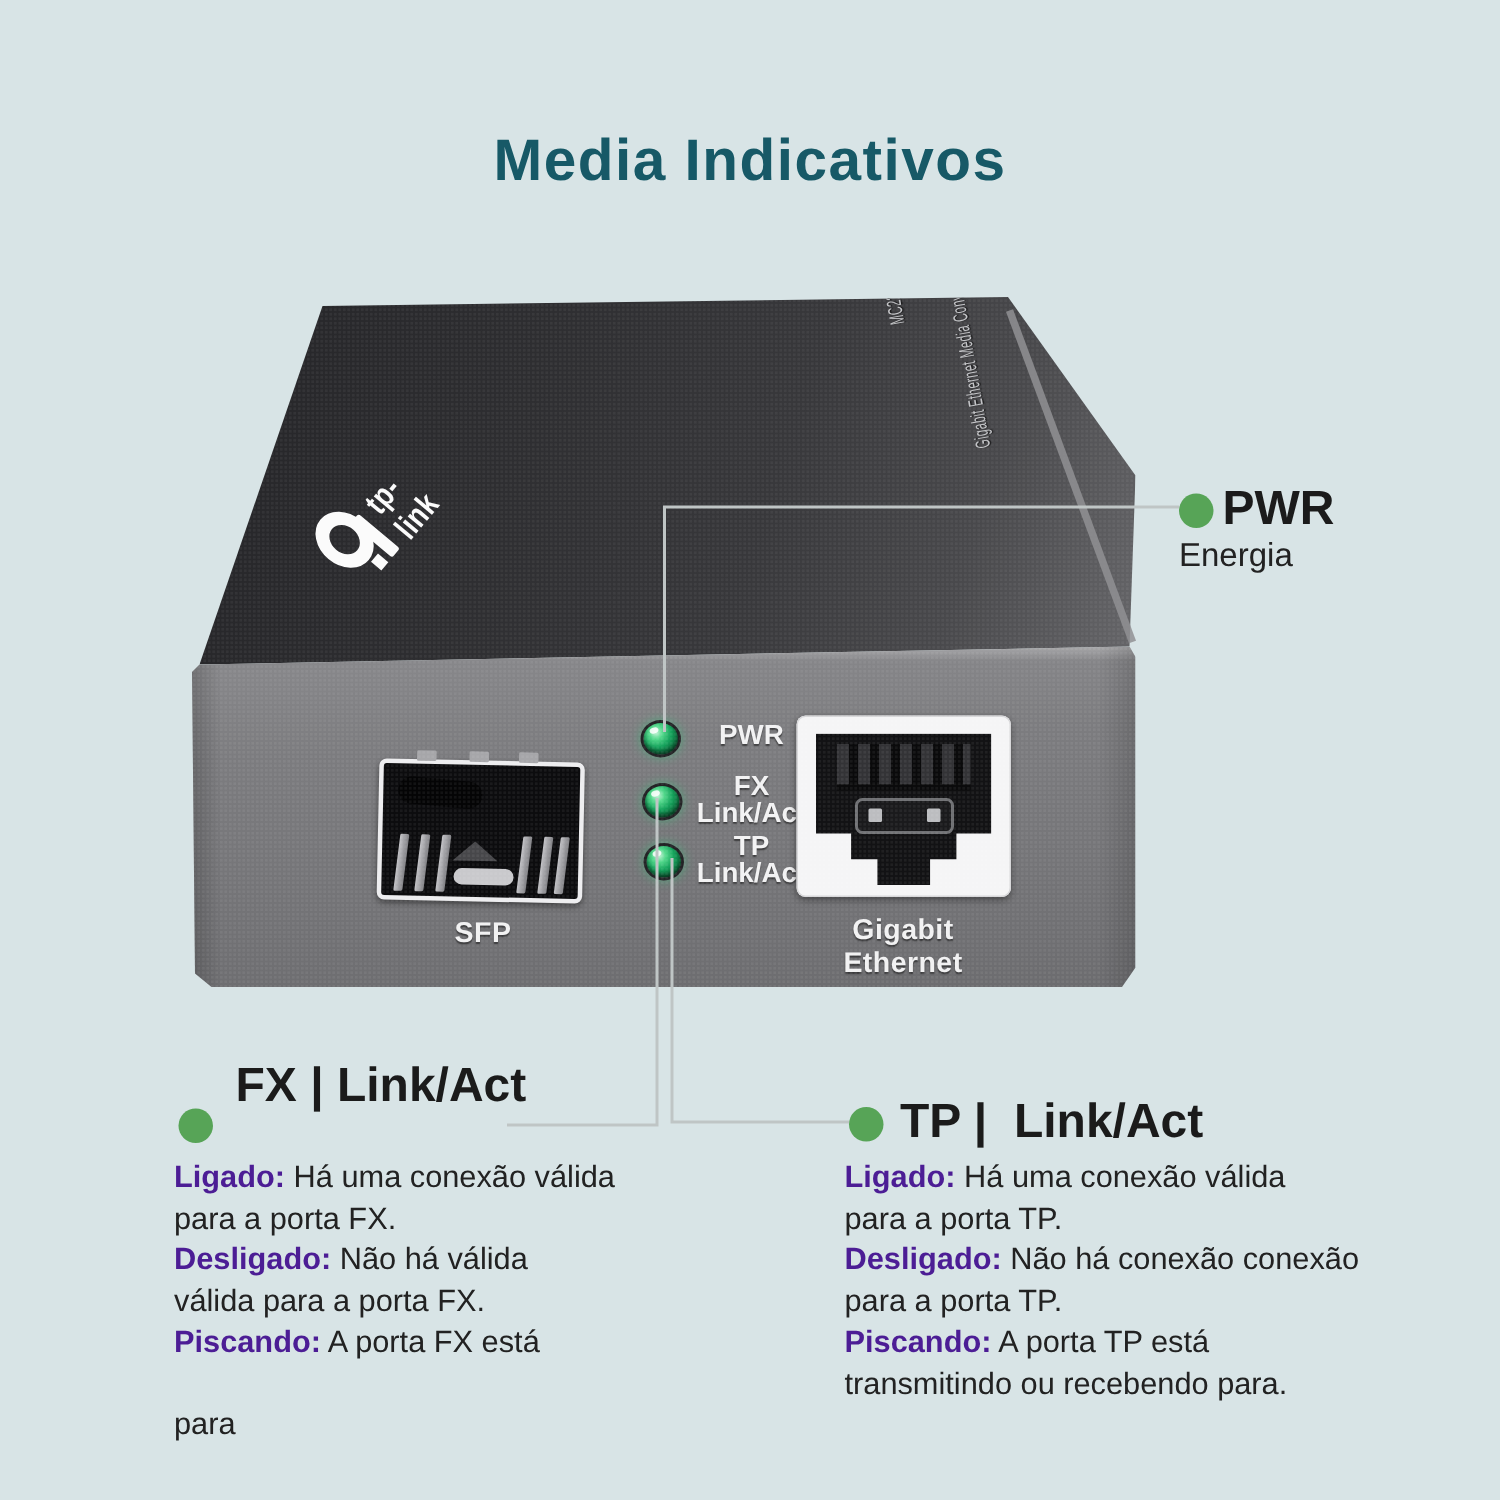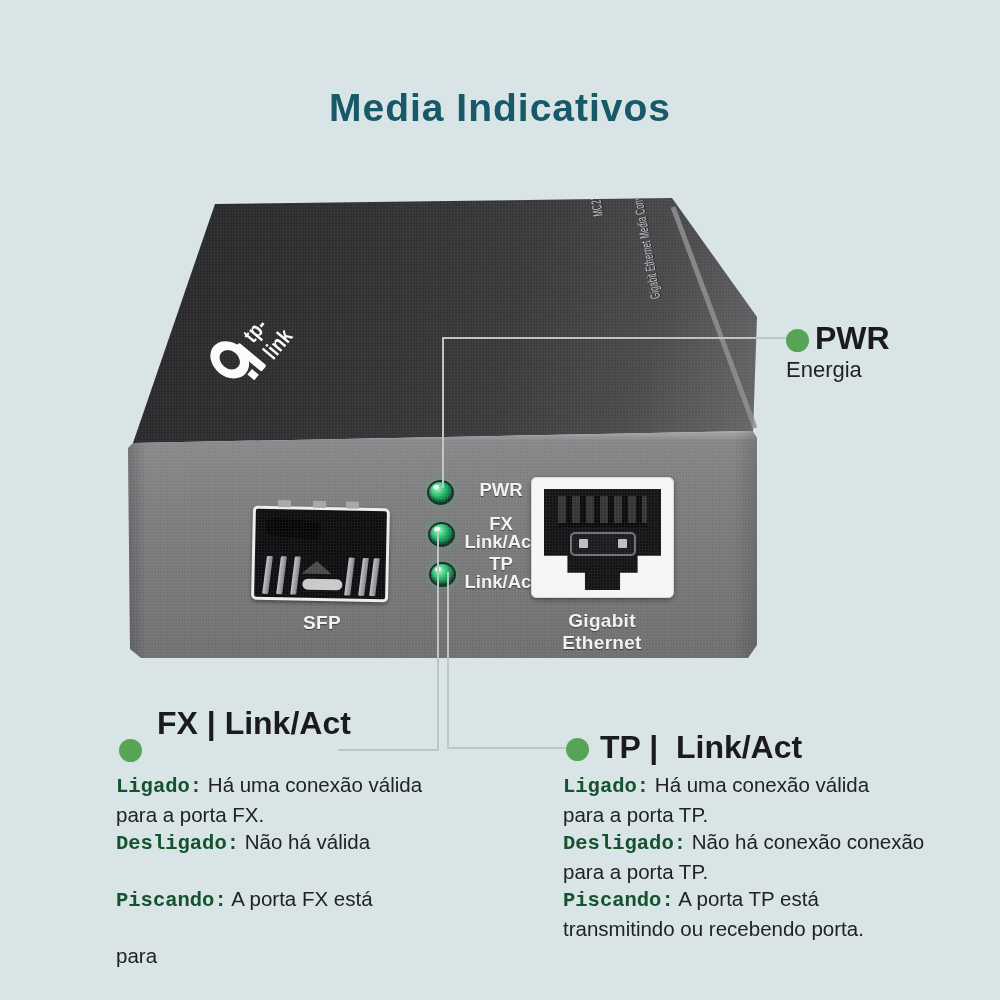--- a/index.html
+++ b/index.html
@@ -105,21 +105,21 @@
   
   svg.lines{left:0;top:0;pointer-events:none;}
   .connector{fill:none;stroke:var(--line-color,#bfc5c5);stroke-width:2;}
   .bevel{stroke:#919194;stroke-width:5;opacity:.85;}
 
   
   .dot{width:23px;height:23px;border-radius:50%;background:var(--accent,#57a457);}
   .co-head{font-size:32px;font-weight:600;color:#1b1b1b;white-space:pre;}
   .co-sub{font-size:22px;color:#222;}
   .co-body{font-size:20.5px;line-height:27.5px;color:#222;white-space:nowrap;}
-  .co-body b{font-weight:700;color:#14532d;font-family:Liberation Mono, monospace;}
+  .co-body b{font-weight:700;color:#4c1d95;}
 </style>
 </head>
 <body>
 
 <div class="abs page-title">Media Indicativos</div>
 
 <div class="abs face-top">
   <div class="abs logo-anchor">
     <div class="logo">
       <span class="logo-icon">
@@ -187,17 +187,17 @@
   <polyline class="connector" points="438,532 438,750 338,750"></polyline>
   <polyline class="connector" points="448,572 448,748 566,748"></polyline>
 </svg>
 
 <div class="abs dot" style="left:786px;top:329px"></div>
 <div class="abs co-head" style="left:815px;top:320px">PWR</div>
 <div class="abs co-sub" style="left:786px;top:357px">Energia</div>
 
 <div class="abs dot" style="left:119px;top:739px"></div>
 <div class="abs co-head" style="left:157px;top:705px">FX | Link/Act</div>
-<div class="abs co-body" style="left:116px;top:771px"><b>Ligado:</b><span> Há uma conexão válida</span><br><span>para a porta FX.</span><br><b>Desligado:</b><span> Não há válida</span><br><br><b>Piscando:</b><span> A porta FX está</span><br><br><span>para</span></div>
+<div class="abs co-body" style="left:116px;top:771px"><b>Ligado:</b><span> Há uma conexão válida</span><br><span>para a porta FX.</span><br><b>Desligado:</b><span> Não há válida</span><br><span>válida para a porta FX.</span><br><b>Piscando:</b><span> A porta FX está</span><br><br><span>para</span></div>
 
 <div class="abs dot" style="left:566px;top:738px"></div>
 <div class="abs co-head" style="left:600px;top:729px">TP |  Link/Act</div>
-<div class="abs co-body" style="left:563px;top:771px"><b>Ligado:</b><span> Há uma conexão válida</span><br><span>para a porta TP.</span><br><b>Desligado:</b><span> Não há conexão conexão</span><br><span>para a porta TP.</span><br><b>Piscando:</b><span> A porta TP está</span><br><span>transmitindo ou recebendo porta.</span></div>
+<div class="abs co-body" style="left:563px;top:771px"><b>Ligado:</b><span> Há uma conexão válida</span><br><span>para a porta TP.</span><br><b>Desligado:</b><span> Não há conexão conexão</span><br><span>para a porta TP.</span><br><b>Piscando:</b><span> A porta TP está</span><br><span>transmitindo ou recebendo para.</span></div>
 
 </body></html>

